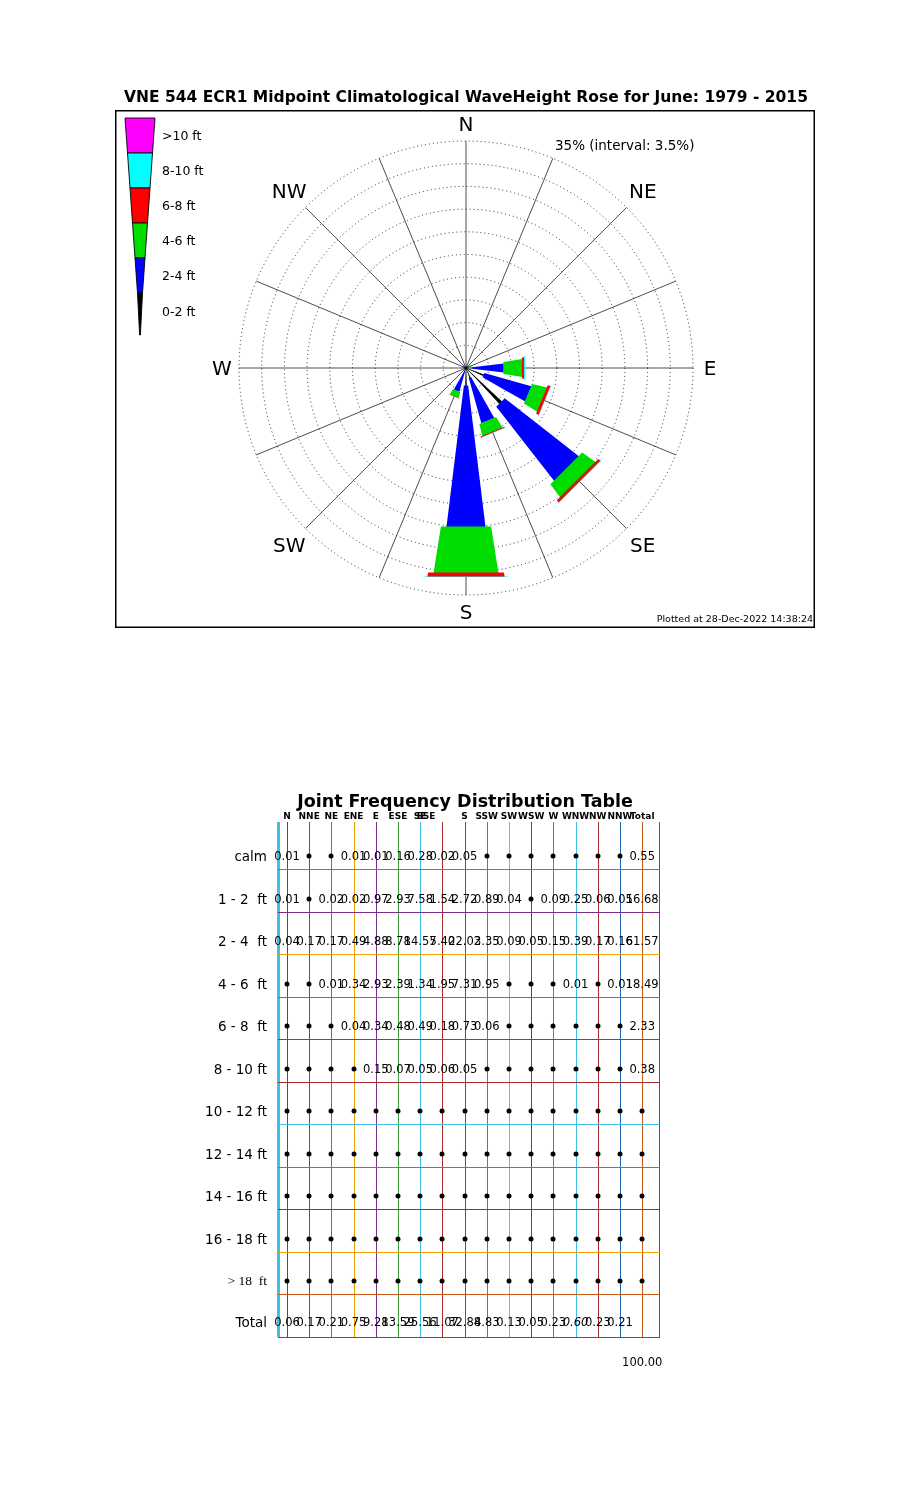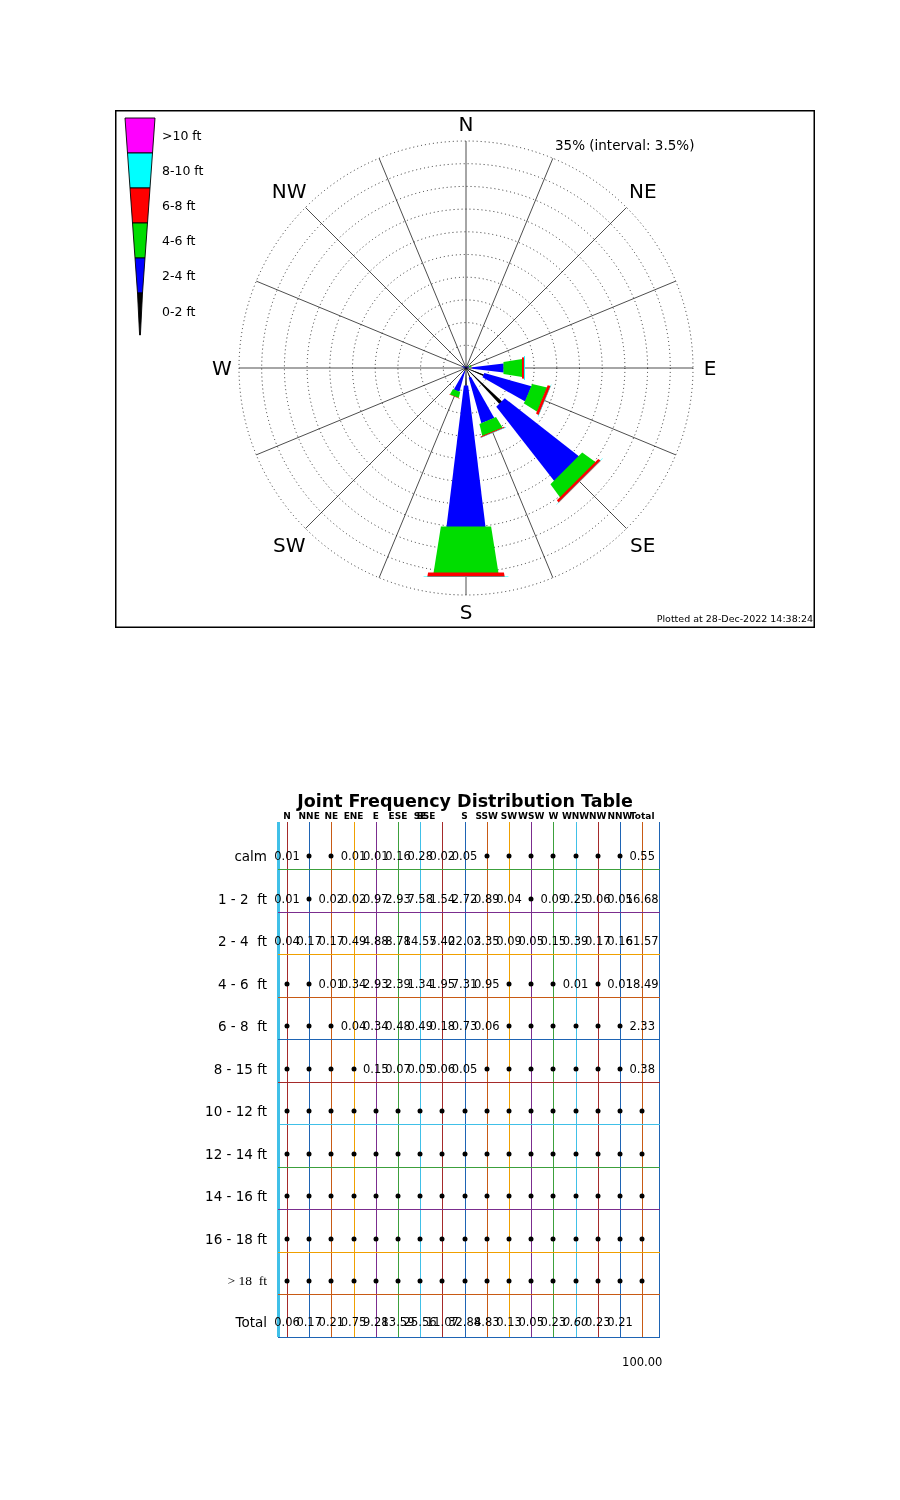--- a/index.html
+++ b/index.html
@@ -18,20 +18,21 @@
   .row-label{position:absolute;left:100px;width:167px;text-align:right;font-size:13.5px;
         transform:translate(0,-50%);white-space:pre;}
   .vline{position:absolute;width:1px;}
   .hline{position:absolute;height:1px;}
   svg text{font-family:"DejaVu Sans","Liberation Sans",sans-serif;}
 </style>
 </head>
 <body>
 
 <div id="page">
+  <div id="main-title">VNE 544 ECR1 Midpoint Climatological WaveHeight Rose for June: 1979 - 2015</div>
   <div id="rose-box">
     <svg id="rose-svg" width="700" height="518" viewBox="0 0 700 518">
         <rect x="0.75" y="0.75" width="698.5" height="516.5" fill="#fff" stroke="#000" stroke-width="1.5"></rect>
         <circle cx="351" cy="258" r="22.7" fill="none" stroke="#000" stroke-width="0.8" stroke-dasharray="1 3"></circle>
         <circle cx="351" cy="258" r="45.4" fill="none" stroke="#000" stroke-width="0.8" stroke-dasharray="1 3"></circle>
         <circle cx="351" cy="258" r="68.1" fill="none" stroke="#000" stroke-width="0.8" stroke-dasharray="1 3"></circle>
         <circle cx="351" cy="258" r="90.8" fill="none" stroke="#000" stroke-width="0.8" stroke-dasharray="1 3"></circle>
         <circle cx="351" cy="258" r="113.5" fill="none" stroke="#000" stroke-width="0.8" stroke-dasharray="1 3"></circle>
         <circle cx="351" cy="258" r="136.2" fill="none" stroke="#000" stroke-width="0.8" stroke-dasharray="1 3"></circle>
         <circle cx="351" cy="258" r="158.9" fill="none" stroke="#000" stroke-width="0.8" stroke-dasharray="1 3"></circle>
@@ -263,21 +264,21 @@
       <span class="cell-val" style="left: 442.4px; top: 1026px;">0.18</span>
       <span class="cell-val" style="left: 464.6px; top: 1026px;">0.73</span>
       <span class="cell-val" style="left: 486.8px; top: 1026px;">0.06</span>
       <span class="cell-dot" style="left: 509px; top: 1026px;"></span>
       <span class="cell-dot" style="left: 531.2px; top: 1026px;"></span>
       <span class="cell-dot" style="left: 553.4px; top: 1026px;"></span>
       <span class="cell-dot" style="left: 575.6px; top: 1026px;"></span>
       <span class="cell-dot" style="left: 597.8px; top: 1026px;"></span>
       <span class="cell-dot" style="left: 620px; top: 1026px;"></span>
       <span class="cell-val" style="left: 642.2px; top: 1026px;">2.33</span>
-      <span class="row-label" style="top: 1068.5px;">8 - 15 ft</span>
+      <span class="row-label" style="top: 1068.5px;">8 - 10 ft</span>
       <span class="cell-dot" style="left: 287px; top: 1068.5px;"></span>
       <span class="cell-dot" style="left: 309.2px; top: 1068.5px;"></span>
       <span class="cell-dot" style="left: 331.4px; top: 1068.5px;"></span>
       <span class="cell-dot" style="left: 353.6px; top: 1068.5px;"></span>
       <span class="cell-val" style="left: 375.8px; top: 1068.5px;">0.15</span>
       <span class="cell-val" style="left: 398px; top: 1068.5px;">0.07</span>
       <span class="cell-val" style="left: 420.2px; top: 1068.5px;">0.05</span>
       <span class="cell-val" style="left: 442.4px; top: 1068.5px;">0.06</span>
       <span class="cell-val" style="left: 464.6px; top: 1068.5px;">0.05</span>
       <span class="cell-dot" style="left: 486.8px; top: 1068.5px;"></span>

